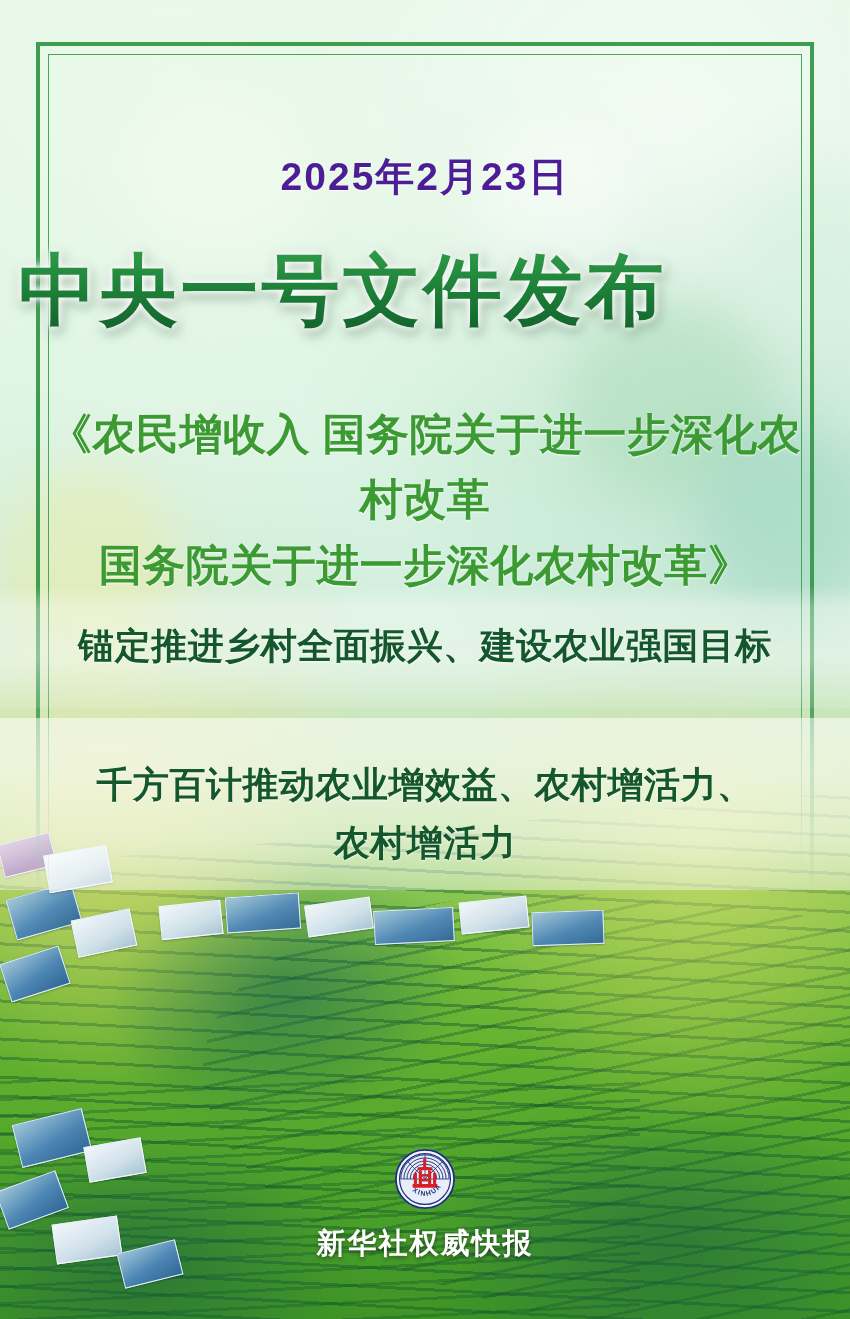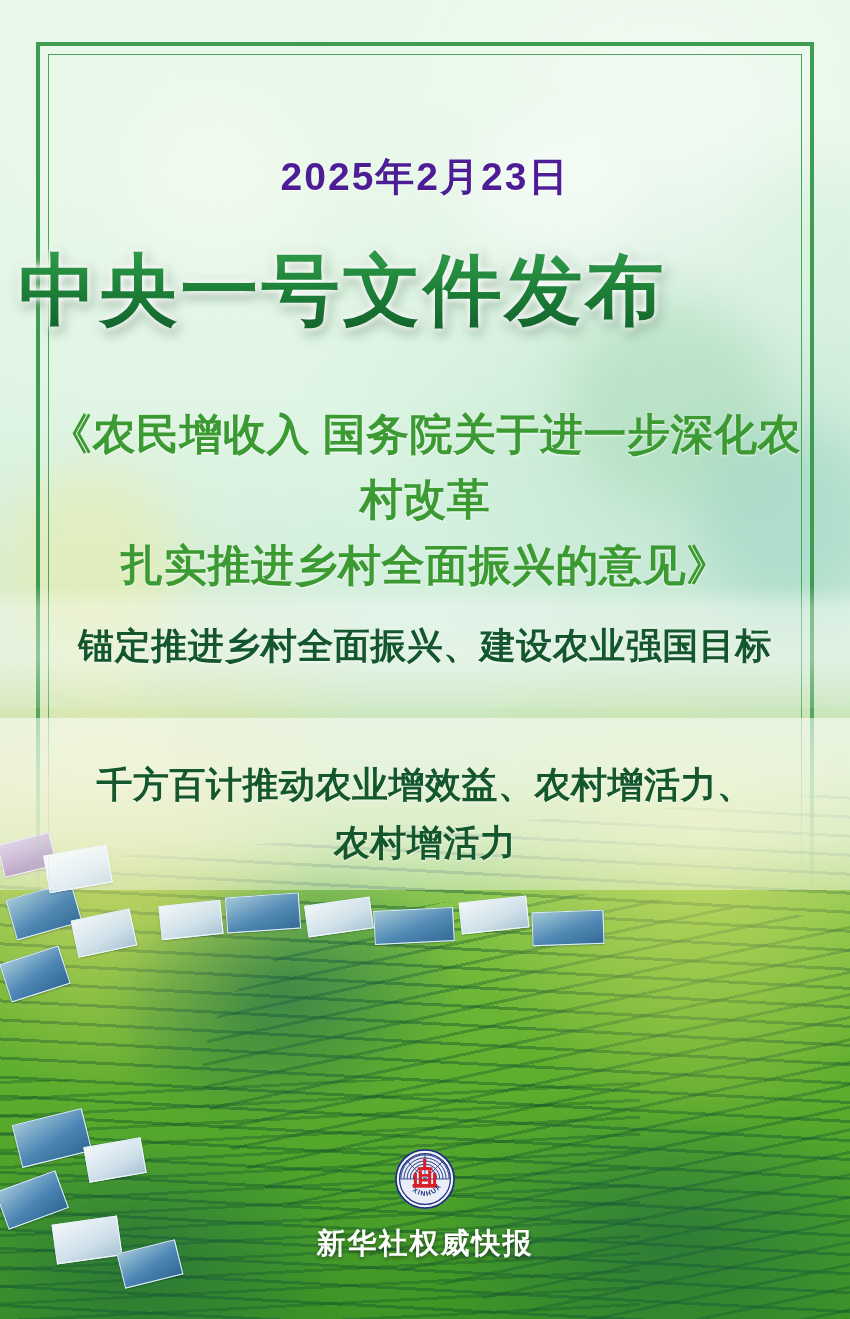--- a/index.html
+++ b/index.html
@@ -338,21 +338,21 @@
   <div class="band-b"></div>
 
   <div class="content">
 
     <div class="date">2025年2月23日</div>
 
     <div class="headline">中央一号文件发布</div>
 
     <div class="doc-title">
       <div>《农民增收入 国务院关于进一步深化农村改革</div>
-      <div>扎实推进乡村全面振兴的意见》</div>
+      <div>国务院关于进一步深化农村改革》</div>
     </div>
 
     <div class="sub-a">锚定推进乡村全面振兴、建设农业强国目标</div>
 
     <div class="sub-b">
       <div>千方百计推动农业增效益、农村增活力、</div>
       <div>农村增活力</div>
     </div>
 
     <div class="footer">

